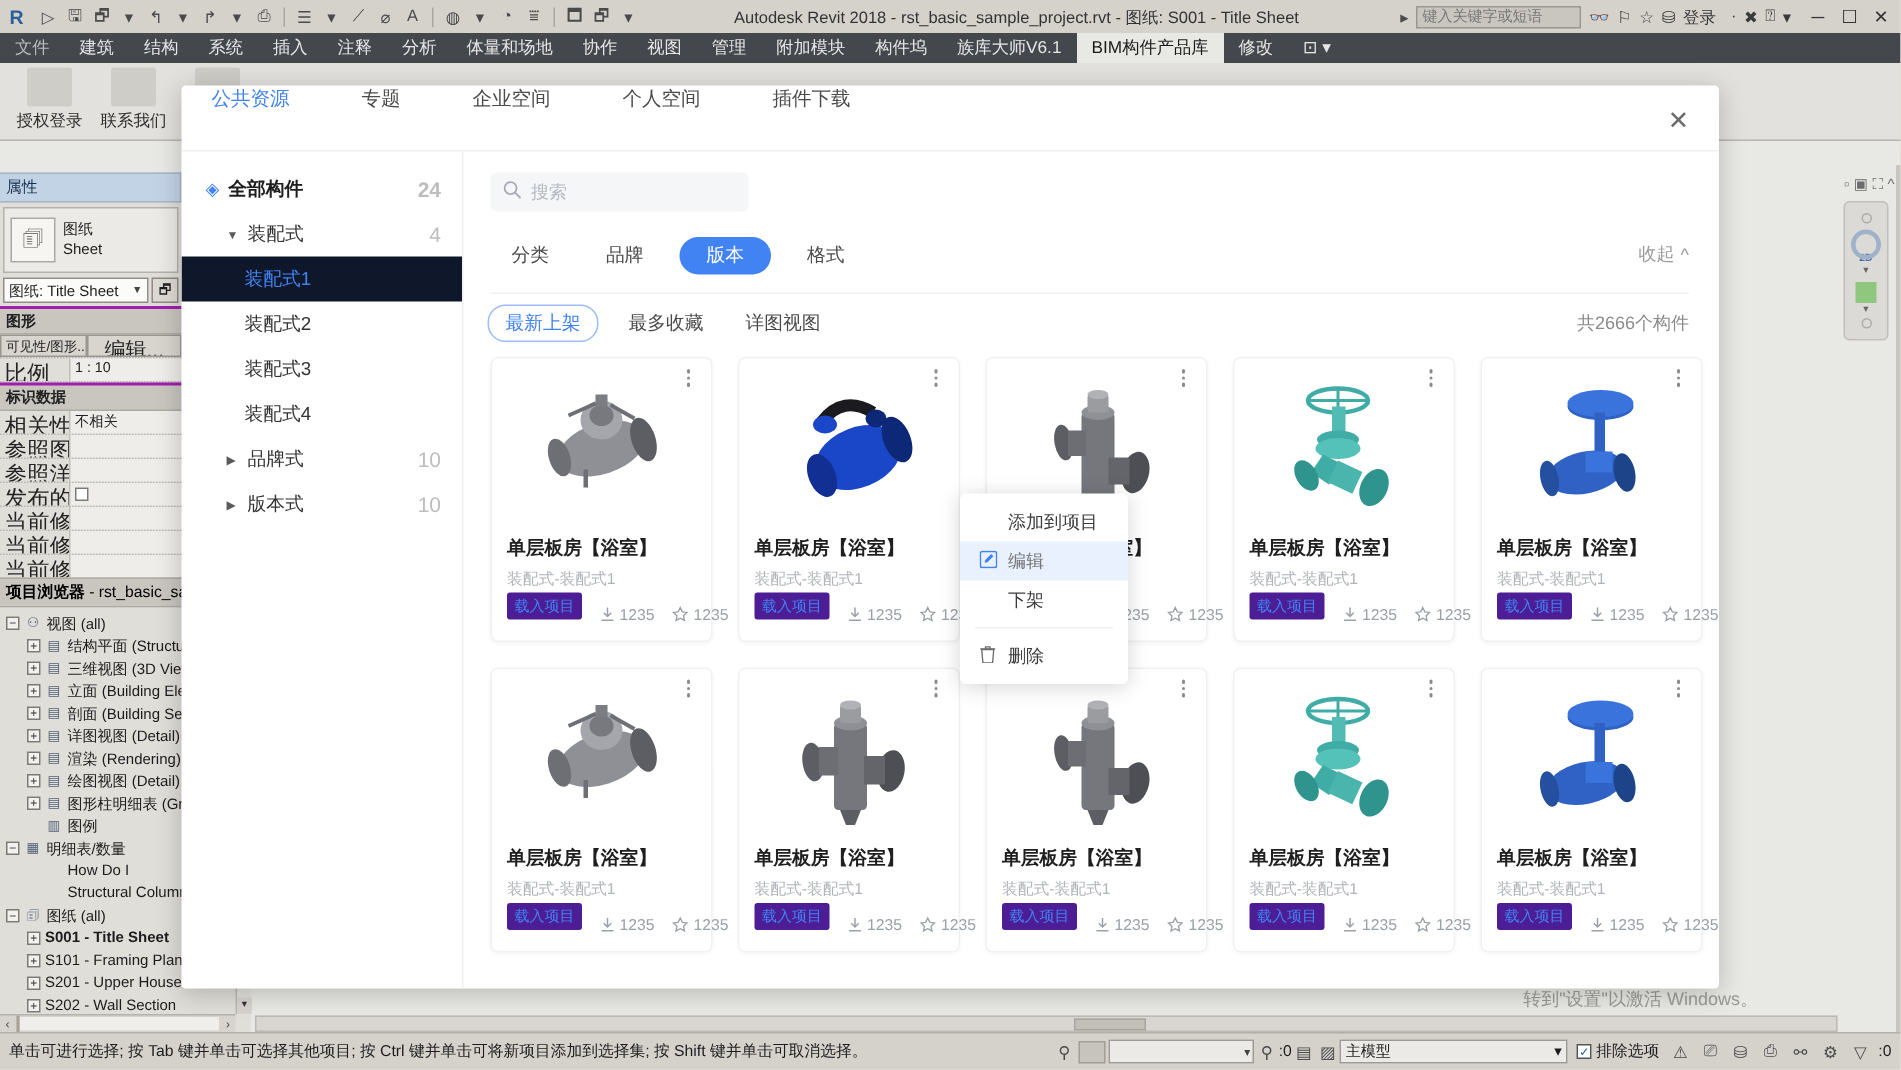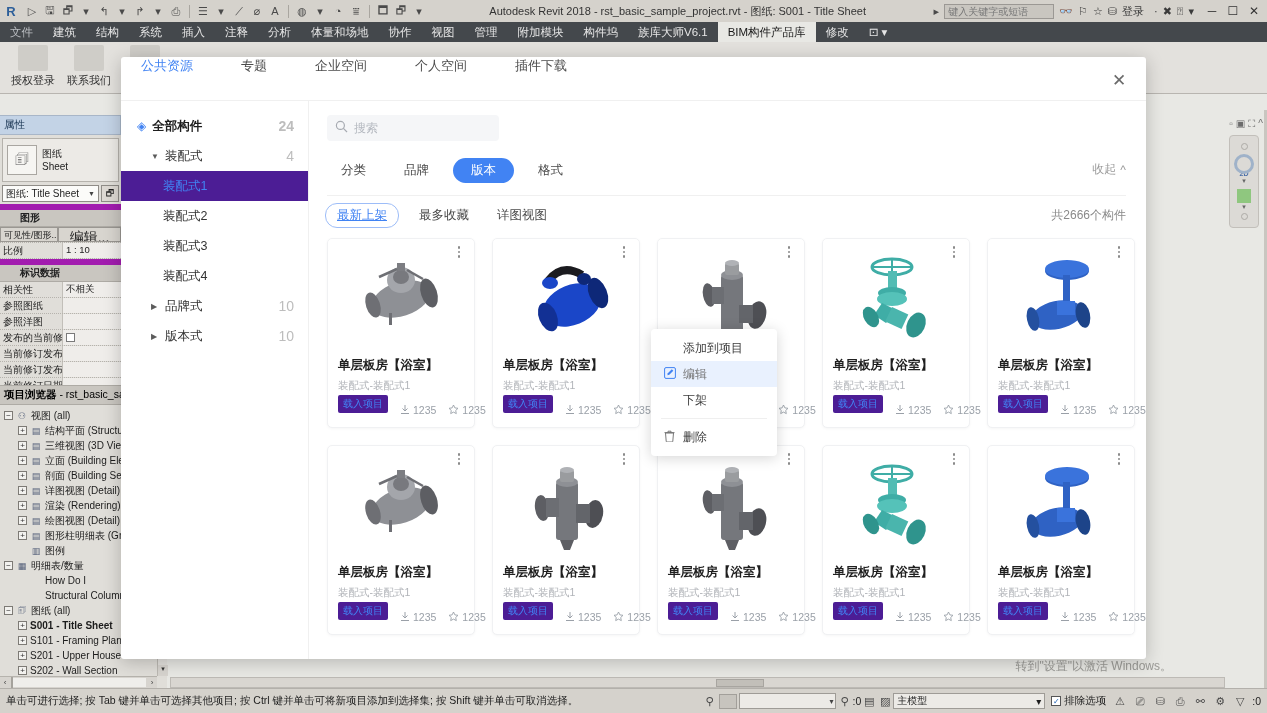--- a/index.html
+++ b/index.html
@@ -85,25 +85,25 @@
   }
   .pp-select .sel {
     flex: 1; background: #fbfbf9; border: 1px solid #8f8c87; height: 17px;
     font-size: 10px; padding: 1px 3px; display: flex; align-items: center; justify-content: space-between;
     white-space: nowrap; overflow: hidden;
   }
   .pp-select .arrow { font-size: 7px; color: #444; }
   .pp-select .mini { width: 18px; height: 17px; border: 1px solid #8f8c87; background: #ddd9d3;
     margin-left: 2px; font-size: 9px; display:flex; align-items:center; justify-content:center; }
   .pp-groupbar {
-    background: #c9c6c0; border-top: 6px solid #a21caf; border-bottom: 1px solid #aeaba5;
-    padding: 1px 20px; font-size: 10px; font-weight: bold; color: #222;
+    background: #c9c6c0; border-top: 2px solid #a21caf; border-bottom: 1px solid #aeaba5;
+    padding: 1px 4px; font-size: 10px; font-weight: bold; color: #222;
   }
   .pp-row { display: flex; height: 16px; border-bottom: 1px dotted #b6b3ad; }
-  .pp-k { width: 62px; padding: 1px 3px; font-size: 10px; color: #222;
+  .pp-k { width: 46px; padding: 1px 3px; font-size: 15px; color: #222;
     white-space: nowrap; overflow: hidden; }
   .pp-v { flex: 1; padding: 1px 3px; font-size: 9.5px; color: #222; background: #efedea;
     border-left: 1px solid #c2bfb9; white-space: nowrap; overflow: hidden; }
   .pp-v.btnlike { background: #d8d5cf; border: 1px solid #9a9792; text-align: center; font-size: 14px; }
   .pp-k.btnlike { background: #d8d5cf; border: 1px solid #9a9792; text-align: center; font-size: 9px; width: 58px; }
   .pp-chk { width: 9px; height: 9px; border: 1px solid #7a7a7a; background: #fff; margin-top: 2px; }
   .pp-help {
     display:flex; justify-content: space-between; align-items:center;
     padding: 2px 3px; font-size: 9.5px;
   }
@@ -225,21 +225,21 @@
   .mtree-row {
     display: flex; align-items: center; height: 30px; padding: 0 14px 0 16px;
     font-size: 12.5px; color: #333;
   }
   .mtree-row.root { font-weight: bold; color: #1e1e1e; }
   .mtree-row .cube { color: #4183f3; font-size: 12px; margin-right: 6px; }
   .mtree-row .caret { width: 12px; font-size: 8px; color: #5b5b5b; margin-right: 2px; flex: none; }
   .mtree-row .txt { flex: 1; white-space: nowrap; overflow: hidden; }
   .mtree-row .cnt { color: #bdbdbd; font-size: 14px; }
   .mtree-row.child { padding-left: 42px; height: 30px; }
-  .mtree-row.selected { background: #4c1d95; color: #4183f3; }
+  .mtree-row.selected { background: #0f172a; color: #4183f3; }
 
   
   .mcontent { flex: 1; padding: 14px 20px 0 18px; position: relative; overflow: hidden; }
   .search-wrap {
     width: 172px; height: 26px; background: #f5f6f8; border-radius: 4px;
     display: flex; align-items: center; padding: 0 8px; gap: 6px;
   }
   .search-wrap .mag { font-size: 12px; color: #a0a4ab; }
   .search-wrap input {
     border: none; outline: none; background: transparent; font-size: 12px;
@@ -261,21 +261,21 @@
   }
   .frow.second { margin-top: 2px; }
   .fdivider { border-bottom: 1px solid #f0f0f0; margin: 10px 0 0; }
 
   .sortrow { display: flex; align-items: center; height: 38px; position: relative; }
   .sort {
     font-size: 12.5px; color: #4a4a4a; margin-right: 28px; white-space: nowrap;
   }
   .sort.active {
     color: #4183f3; border: 1px solid #9dbdf8; border-radius: 12px;
-    padding: 3px 11px; margin-right: 20px; margin-left: -2px; text-decoration: underline;
+    padding: 3px 11px; margin-right: 20px; margin-left: -2px;
   }
   .total { position: absolute; right: 0; font-size: 12px; color: #8a8a8a; }
 
   .grid {
     display: grid; grid-template-columns: repeat(5, 148px); gap: 17px 17px;
     margin-top: 4px;
   }
   .card {
     width: 148px; height: 190px; background: #fff; border: 1px solid #f0f1f3;
     border-radius: 5px; position: relative; padding: 8px 10px 0;
@@ -297,21 +297,21 @@
   }
   .card .badge {
     background: #4c1d95; color: #4183f3; font-size: 10px; padding: 2px 5px; border-radius: 2px;
     white-space: nowrap;
   }
   .card .stat { display: flex; align-items: flex-start; gap: 3px; margin-left: 12px; margin-top: 12px; }
   .card .stat svg { display: block; }
 
   
   .ctxmenu {
-    position: absolute; left: 342px; top: 228px; width: 126px;
+    position: absolute; left: 331px; top: 228px; width: 112px;
     background: #fff; border-radius: 4px; box-shadow: 0 2px 14px rgba(0,0,0,0.17);
     padding: 6px 0; z-index: 40;
   }
   .ctxitem {
     height: 26px; display: flex; align-items: center; gap: 7px;
     padding: 0 12px; font-size: 12px; color: #3c3c3c; white-space: nowrap;
   }
   .ctxitem.hl { background: #e9f1fe; color: #737373; }
   .ctxitem .ci { width: 13px; text-align: center; font-size: 11px; }
   .ctxsep { border-top: 1px solid #efefef; margin: 5px 10px; }

